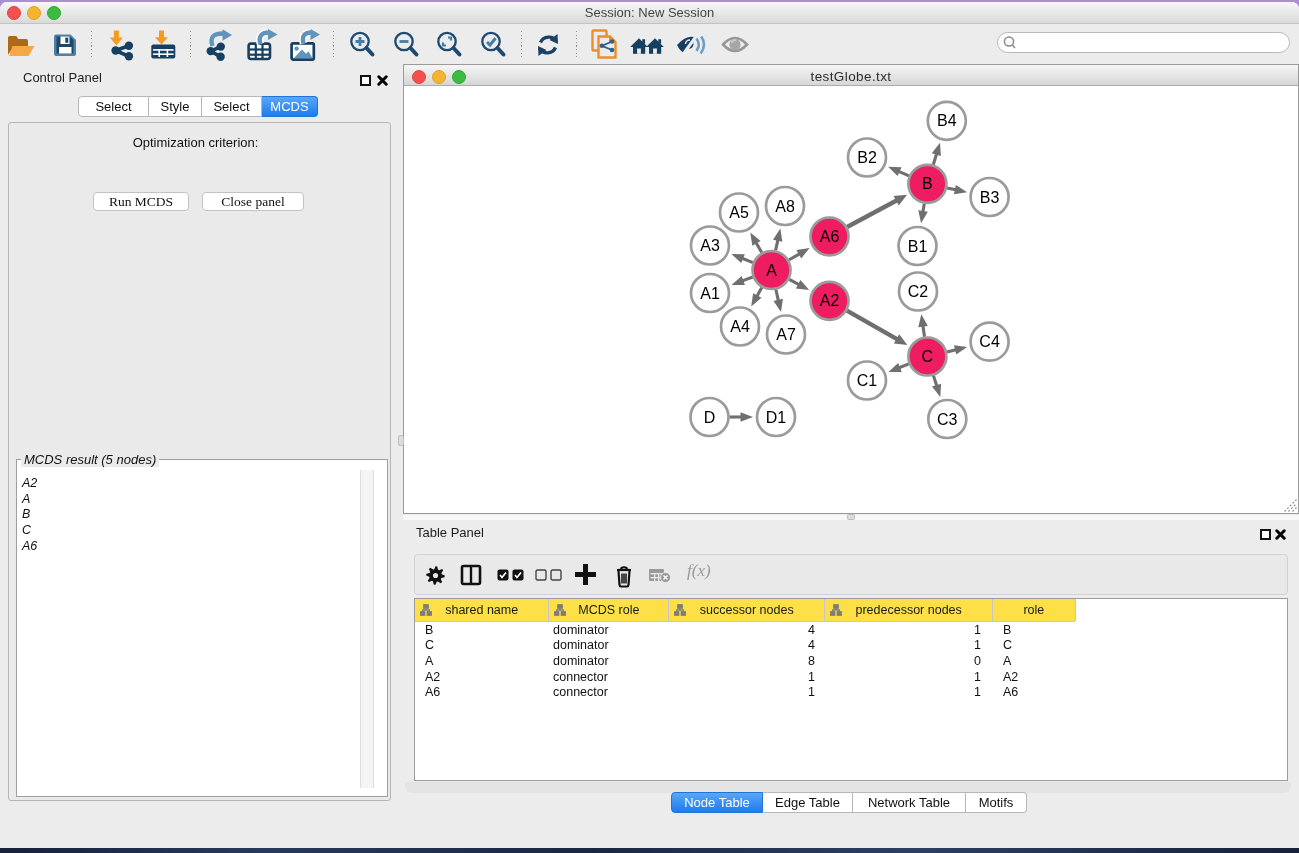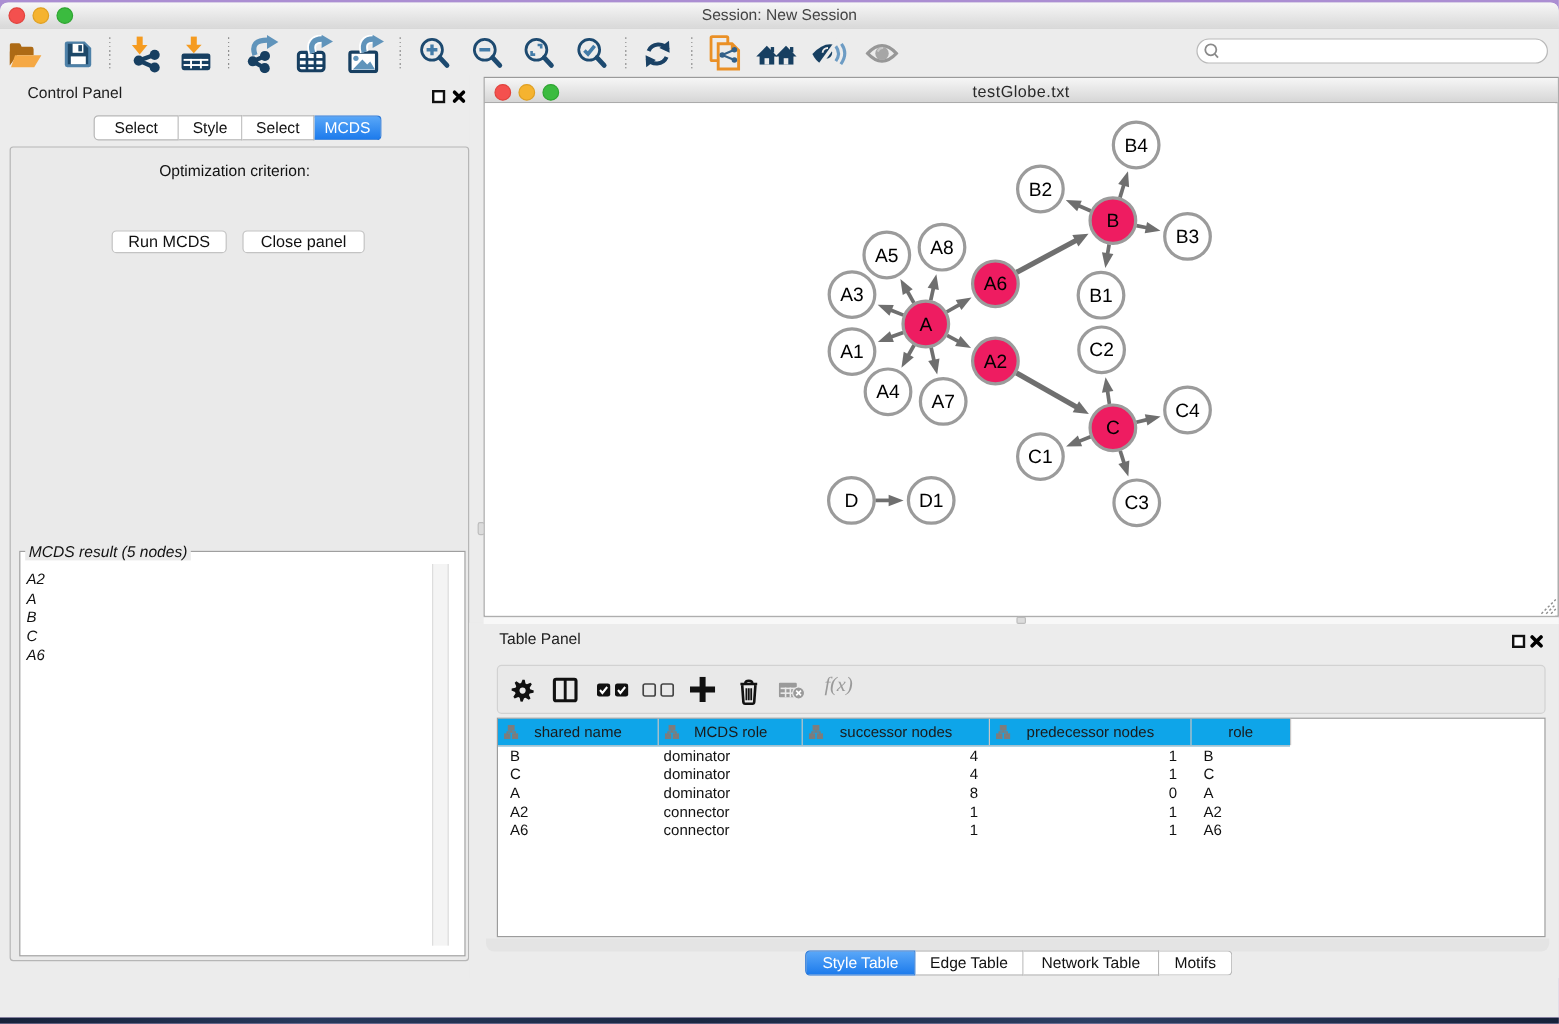--- a/index.html
+++ b/index.html
@@ -41,21 +41,21 @@
               background:#eaeaea;border:1px solid #b6b6b6;border-radius:3px;}
   #optlabel{position:absolute;left:0;top:73px;width:100%;text-align:center;
             font-size:13px;color:#111;}
   #combo{position:absolute;left:44px;top:96px;width:310px;height:19px;background:#fff;
          border:1px solid #b5b5b5;border-radius:4px;}
   #combo .txt{position:absolute;left:12px;top:2px;font-size:13.5px;color:#111;}
   #combo .step{position:absolute;right:-1px;top:-1px;width:20px;height:20px;
                background:linear-gradient(#5baaf9,#1d78eb);border-radius:0 4px 4px 0;
                border:1px solid #2173d8;}
   .btn{position:absolute;height:17px;background:#fff;border:1px solid #c3c3c3;
-       border-radius:4px;font-size:13.5px;color:#111;display:flex;align-items:center;justify-content:center;}
+       border-radius:4px;font-size:13.5px;color:#111;display:flex;align-items:center;justify-content:center;font-family:Liberation Serif, serif;}
   #btn-run{left:93px;top:130px;width:94px;}
   #btn-close{left:202px;top:130px;width:100px;}
   #fieldset{position:absolute;left:16px;top:397px;width:370px;height:336px;
             background:#fff;border:1px solid #9f9f9f;font-style:italic;}
   #fieldset .legend{position:absolute;left:4px;top:-8px;background:#eaeaea;
                     padding:0 3px;font-size:13px;color:#111;}
   #mlist{position:absolute;left:5px;top:16px;font-size:12.5px;color:#111;line-height:15.7px;}
   #mscroll{position:absolute;right:13px;top:10px;width:12px;height:318px;
            background:#f4f4f4;border-left:1px solid #ddd;border-right:1px solid #ddd;}
   
@@ -69,21 +69,21 @@
   #nettitle .wt{position:absolute;top:4px;width:100%;text-align:center;font-size:13.5px;letter-spacing:0.4px;color:#2a2a2a;}
   #netbody{position:absolute;left:0;top:21px;width:892px;height:427px;background:#fff;overflow:hidden;}
   
   #tp{position:absolute;left:391px;top:517px;width:908px;height:296px;background:#ececec;}
   #tp-title{position:absolute;left:25px;top:6px;font-size:13px;color:#1d1d1d;}
   #tp .float-ic{left:868.5px;top:10px;}
   #tp-toolbar{position:absolute;left:23px;top:35px;width:872px;height:39px;
               background:#e9e9e9;border:1px solid #d2d2d2;border-radius:4px;}
   #tbl{position:absolute;left:23px;top:78.5px;width:872px;height:181px;background:#fff;
        border:1px solid #9c9c9c;}
-  #thead{position:absolute;left:0;top:0;width:660px;height:22px;background:#0ea5e9;
+  #thead{position:absolute;left:0;top:0;width:660px;height:22px;background:#fde047;
          border-bottom:1px solid #c9c9c9;}
   .hcell{position:absolute;top:0;height:22px;border-right:1px solid #c6c6c6;}
   .hcell span{position:absolute;top:4px;width:100%;text-align:center;font-size:12.5px;color:#1a1a1a;}
   .rows{position:absolute;left:0;top:23px;width:100%;font-size:12.5px;color:#111;}
   .trow{position:absolute;height:16px;line-height:16px;width:100%;}
   .trow i{font-style:normal;position:absolute;}
   
   #btabs{left:280px;top:273px;position:absolute;display:flex;}
   
   #statusbar{position:absolute;left:0;top:813px;width:1299px;height:33px;
@@ -492,21 +492,21 @@
             <i style="left:10px">A6</i>
             <i style="left:138px">connector</i>
             <i style="left:332px;width:68px;text-align:right">1</i>
             <i style="left:502px;width:64px;text-align:right">1</i>
             <i style="left:588px">A6</i>
           </div>
       </div>
     </div>
     <div class="abs" style="left:14px;top:262.5px;width:886px;height:11.5px;background:#e4e4e4;border-radius:0 0 7px 7px;"></div>
     <div class="tabsrow" id="btabs">
-      <div class="tab first sel" style="width:90px;padding:0">Style Table</div>
+      <div class="tab first sel" style="width:90px;padding:0">Node Table</div>
         <div class="tab" style="width:89px;padding:0">Edge Table</div>
         <div class="tab" style="width:112px;padding:0">Network Table</div>
         <div class="tab last" style="width:60px;padding:0">Motifs</div>
     </div>
   </div>
   <div class="abs" style="left:397.5px;top:433px;width:4px;height:9px;background:#dcdcdc;border:1px solid #bdbdbd;border-radius:2px;"></div>
   <div class="abs" style="left:403px;top:512.5px;width:896px;height:5px;background:#f8f8f8;"></div>
   <div class="abs" style="left:847px;top:512px;width:6px;height:3.5px;background:#dcdcdc;border:1px solid #bdbdbd;border-radius:1.5px;"></div>
 </div>
 <div id="bottomstrip"></div>

